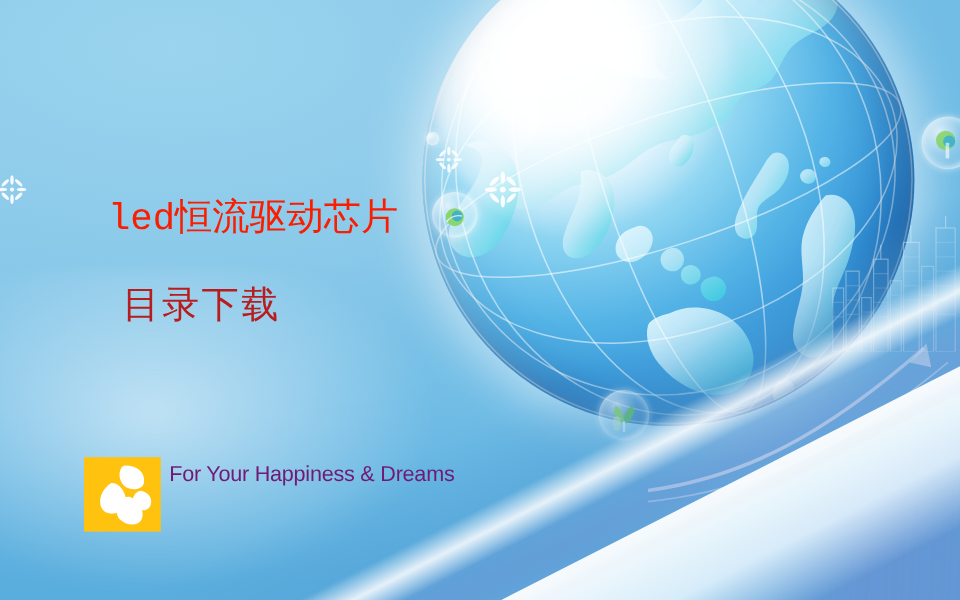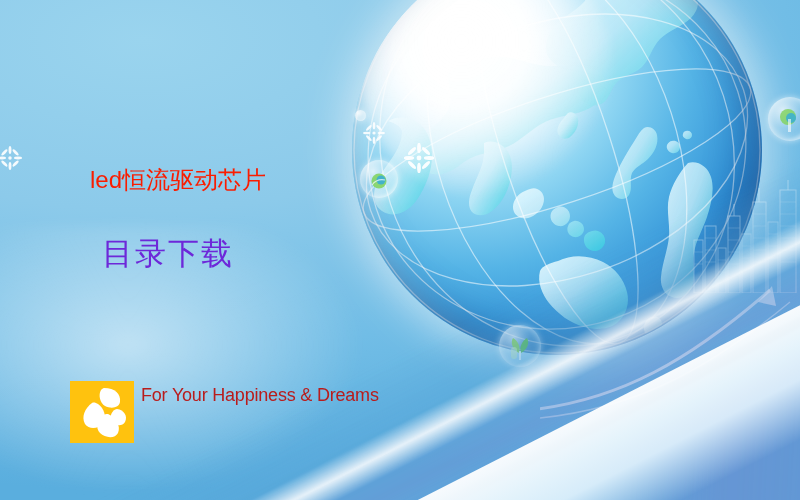--- a/index.html
+++ b/index.html
@@ -93,35 +93,35 @@
   .sw4{left:60px;top:520px;width:1000px;height:170px;
     background:linear-gradient(180deg,rgba(110,180,225,.0),rgba(86,164,216,.55) 40%,rgba(120,120,200,.30) 72%,rgba(255,255,255,0));
     transform:rotate(-26deg);filter:blur(2px);}
   .violet{position:absolute;left:520px;top:400px;width:420px;height:150px;
     background:linear-gradient(120deg,rgba(125,130,205,.0),rgba(115,120,200,.45) 50%,rgba(95,105,190,.25));
     transform:rotate(-27deg);filter:blur(7px);}
   .light-trail{position:absolute;left:540px;top:250px;width:320px;height:170px;}
 
   
   .headline{position:absolute;left:90px;top:168px;color:#fa1d00;
-    font-size:24px;line-height:1.0;letter-spacing:0px;white-space:nowrap;
-    font-family:Liberation Sans, sans-serif;}
-  .headline2{position:absolute;left:102px;top:238px;color:#6d28d9;
+    font-size:31px;line-height:1.0;letter-spacing:0px;white-space:nowrap;
+    font-family:Liberation Mono, monospace;}
+  .headline2{position:absolute;left:102px;top:238px;color:#b91c1c;
     font-size:31px;line-height:1.0;letter-spacing:2px;white-space:nowrap;
     font-family:"Liberation Sans","DejaVu Sans",sans-serif;}
 
   
   .logo{position:absolute;left:70px;top:381px;display:flex;align-items:flex-start;}
   .logo-mark{width:64px;height:62px;background:#ffc20e;position:relative;flex:0 0 auto;}
   .logo-txt{margin-left:7px;position:relative;top:3px;}
   .brand{display:flex;align-items:flex-start;color:#17356b;
     font-size:34px;font-weight:bold;line-height:.92;letter-spacing:-.5px;
     font-family:"Liberation Sans",sans-serif;}
   .brand .reg{font-size:15px;line-height:1;margin-top:2px;margin-left:1px;}
-  .tagline{color:#b91c1c;font-size:18px;line-height:1.1;margin-top:2px;
+  .tagline{color:#701a75;font-size:18px;line-height:1.1;margin-top:2px;
     letter-spacing:-.2px;font-family:"Liberation Sans",sans-serif;}
 </style>
 </head>
 <body>
 
 <div id="stage">
 
   <div class="bgbase"></div>
   <div class="bglight"></div>
 

